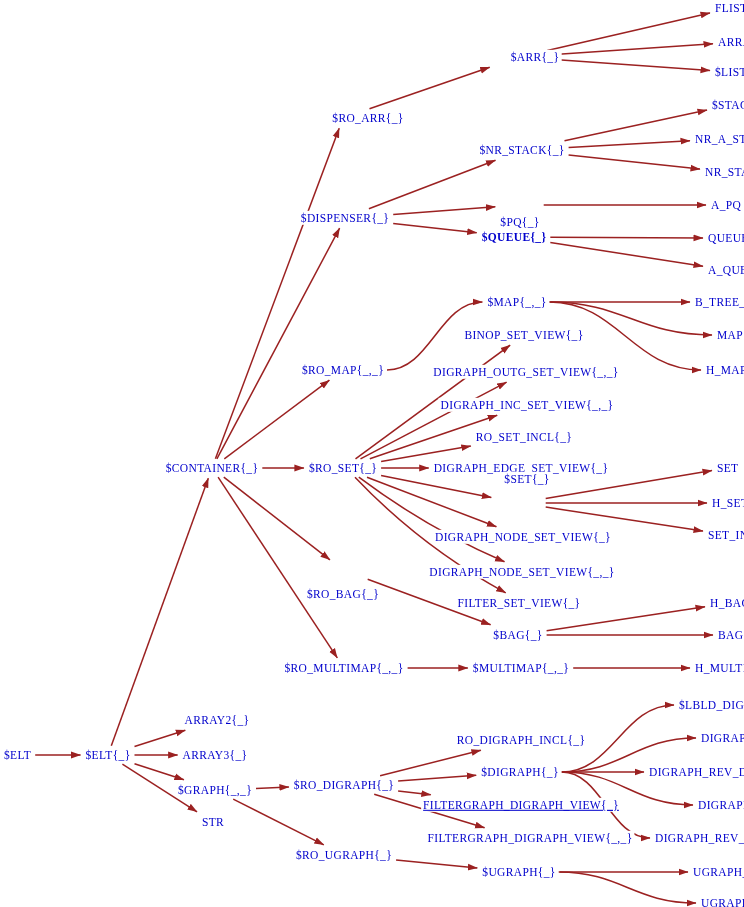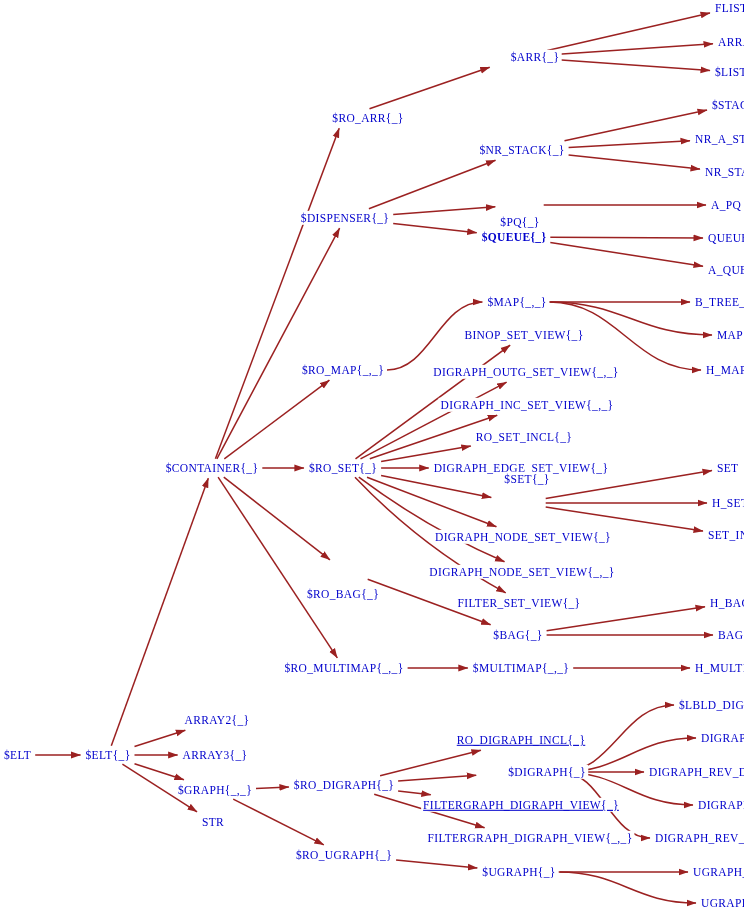--- a/index.html
+++ b/index.html
@@ -144,22 +144,22 @@
     <span class="node" style="left: 522px; top: 572px; transform: translate(-50%, -50%);">DIGRAPH_NODE_SET_VIEW{_,_}</span>
     <span class="node" style="left: 519px; top: 603px; transform: translate(-50%, -50%);">FILTER_SET_VIEW{_}</span>
     <span class="node" style="left: 343px; top: 594px; transform: translate(-50%, -50%);">$RO_BAG{_}</span>
     <span class="node" style="left: 518px; top: 635px; transform: translate(-50%, -50%);">$BAG{_}</span>
     <span class="node" style="left: 708px; top: 603px; transform: translateY(-50%);">H_BAG</span>
     <span class="node" style="left: 716px; top: 635px; transform: translateY(-50%);">BAG</span>
     <span class="node" style="left: 344px; top: 668px; transform: translate(-50%, -50%);">$RO_MULTIMAP{_,_}</span>
     <span class="node" style="left: 521px; top: 668px; transform: translate(-50%, -50%);">$MULTIMAP{_,_}</span>
     <span class="node" style="left: 693px; top: 668px; transform: translateY(-50%);">H_MULTIM</span>
     <span class="node" style="left: 344px; top: 785px; transform: translate(-50%, -50%);">$RO_DIGRAPH{_}</span>
-    <span class="node" style="left: 521px; top: 740px; transform: translate(-50%, -50%); text-decoration: underline;">RO_DIGRAPH_INCL{_}</span>
-    <span class="node" style="left: 520px; top: 772px; transform: translate(-50%, -50%); margin-left: 27px;">$DIGRAPH{_}</span>
+    <span class="node" style="left: 521px; top: 740px; transform: translate(-50%, -50%);">RO_DIGRAPH_INCL{_}</span>
+    <span class="node" style="left: 520px; top: 772px; transform: translate(-50%, -50%);">$DIGRAPH{_}</span>
     <span class="node" style="left: 677px; top: 705px; transform: translateY(-50%);">$LBLD_DIG</span>
     <span class="node" style="left: 699px; top: 738px; transform: translateY(-50%);">DIGRAPH</span>
     <span class="node" style="left: 647px; top: 772px; transform: translateY(-50%);">DIGRAPH_REV_DIG</span>
     <span class="node" style="left: 696px; top: 805px; transform: translateY(-50%);">DIGRAPH_</span>
     <span class="node" style="left: 653px; top: 838px; transform: translateY(-50%);">DIGRAPH_REV_DIG</span>
     <span class="node" style="left: 521px; top: 805px; transform: translate(-50%, -50%); text-decoration: underline;">FILTERGRAPH_DIGRAPH_VIEW{_}</span>
     <span class="node" style="left: 518px; top: 838px; transform: translate(-50%, -50%); margin-left: 12px;">FILTERGRAPH_DIGRAPH_VIEW{_,_}</span>
     <span class="node" style="left: 344px; top: 855px; transform: translate(-50%, -50%);">$RO_UGRAPH{_}</span>
     <span class="node" style="left: 519px; top: 872px; transform: translate(-50%, -50%);">$UGRAPH{_}</span>
     <span class="node" style="left: 691px; top: 872px; transform: translateY(-50%);">UGRAPH_</span>

